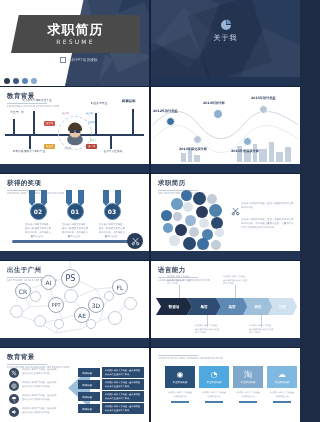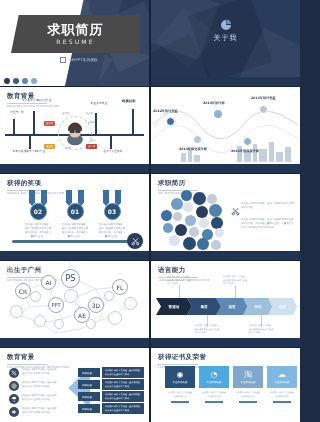--- a/index.html
+++ b/index.html
@@ -501,21 +501,20 @@
     <div class="panel" style="left:102px; top:43px; width:42px;">在此输入详细文字描述，建议与标题相关并符合整体语言风格。</div>
 
     <div class="bar" style="left:78px; top:56px; width:22px;">
       <span class="tag">添加标题</span>
     </div>
     <div class="panel" style="left:102px; top:55px; width:42px;">在此输入详细文字描述，建议与标题相关并符合整体语言风格。</div>
   </div>
 
   <div class="slide s10">
     <div class="head">
-      <div class="h">获得证书及荣誉</div>
       <div class="rule"></div>
       <div class="sub">CERTIFICATES AND HONORS INTRODUCTION</div>
     </div>
 
     <div class="card" style="left:14px; top:18px;">
       <div class="top" style="background:#2a5179;">
         <div class="gl">◉</div>
         <div class="nm">单击添加标题</div>
       </div>
       <div class="body">在此输入详细文字描述建议与标题相关</div>

